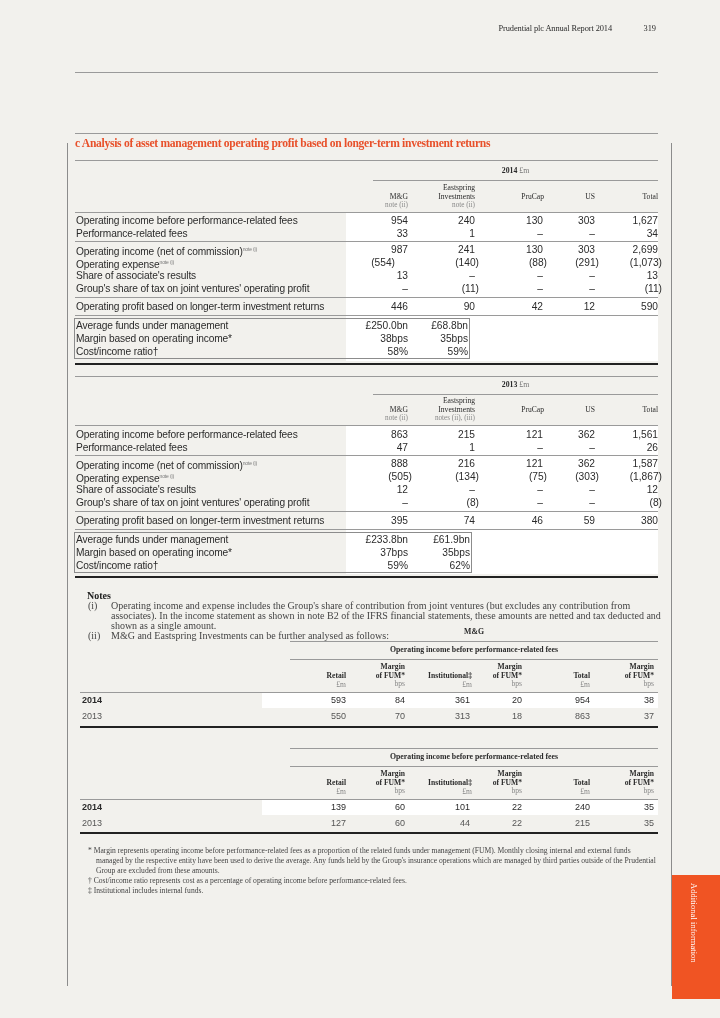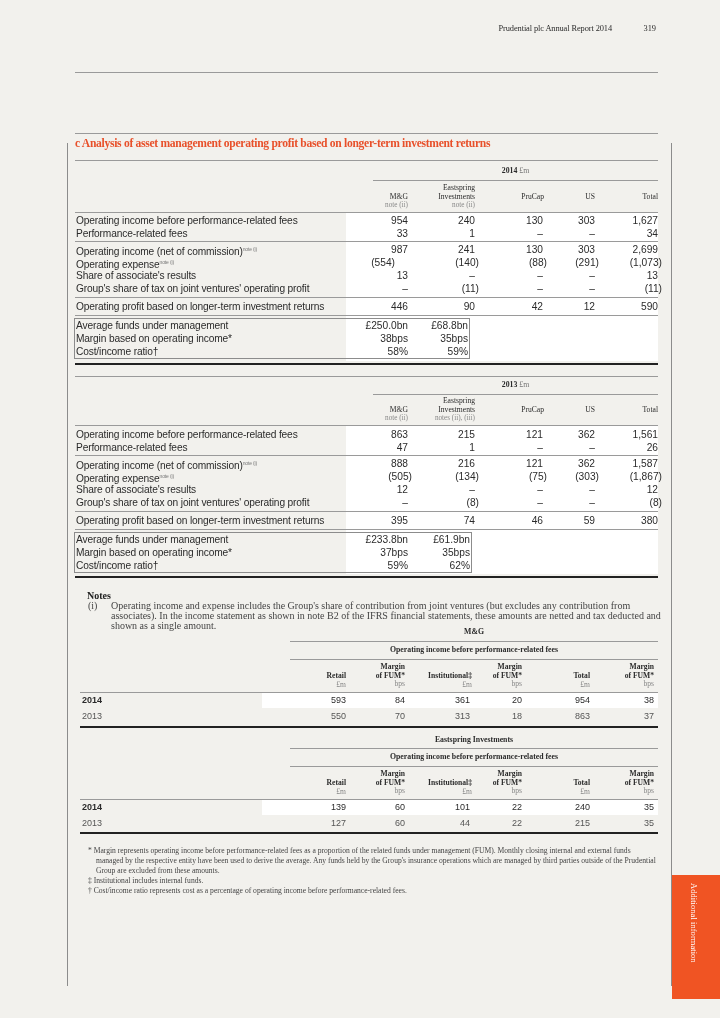--- a/index.html
+++ b/index.html
@@ -299,20 +299,24 @@
   </div>
   <div class="hline thick" style="top:201px; left:0; width:583px;"></div>
 </div>
 
 <div class="notes serif">
   <div class="nh">Notes</div>
   <div class="ni">
     <span class="num">(i)</span>
     <span>Operating income and expense includes the Group's share of contribution from joint ventures (but excludes any contribution from associates). In the income statement as shown in note B2 of the IFRS financial statements, these amounts are netted and tax deducted and shown as a single amount.</span>
   </div>
+  <div class="ni">
+    <span class="num">(ii)</span>
+    <span>M&amp;G and Eastspring Investments can be further analysed as follows:</span>
+  </div>
 </div>
 
 <div class="sub" style="top:627px; height:100px;">
   <div class="entity serif" style="top:0;">M&amp;G</div>
   <div class="hline" style="top:14px; left:210px; width:368px;"></div>
   <div class="oi serif" style="top:18px;">Operating income before performance-related fees</div>
   <div class="hline" style="top:32px; left:210px; width:368px;"></div>
 
   <div class="sh serif" style="left:220px; width:46px; top:45px;">
       <div class="h">Retail</div>
@@ -359,21 +363,20 @@
     <span class="sv" style="right:253px">70</span>
     <span class="sv" style="right:188px">313</span>
     <span class="sv" style="right:136px">18</span>
     <span class="sv" style="right:68px">863</span>
     <span class="sv" style="right:4px">37</span>
   </div>
   <div class="hline thick" style="top:99px; left:0; width:578px;"></div>
 </div>
 
 <div class="sub" style="top:735px; height:100px;">
-  <div class="entity serif" style="top:0;">Eastspring Investments</div>
   <div class="hline" style="top:13px; left:210px; width:368px;"></div>
   <div class="oi serif" style="top:17px;">Operating income before performance-related fees</div>
   <div class="hline" style="top:31px; left:210px; width:368px;"></div>
 
   <div class="sh serif" style="left:220px; width:46px; top:44px;">
       <div class="h">Retail</div>
       <div class="u">£m</div>
     </div>
   <div class="sh serif" style="left:280px; width:45px; top:35px;">
       <div class="h">Margin</div>
@@ -417,19 +420,19 @@
     <span class="sv" style="right:188px">44</span>
     <span class="sv" style="right:136px">22</span>
     <span class="sv" style="right:68px">215</span>
     <span class="sv" style="right:4px">35</span>
   </div>
   <div class="hline thick" style="top:97px; left:0; width:578px;"></div>
 </div>
 
 <div class="footnotes serif">
   <div class="fi">* Margin represents operating income before performance-related fees as a proportion of the related funds under management (FUM). Monthly closing internal and external funds managed by the respective entity have been used to derive the average. Any funds held by the Group's insurance operations which are managed by third parties outside of the Prudential Group are excluded from these amounts.</div>
+  <div class="fi">† Cost/income ratio represents cost as a percentage of operating income before performance-related fees.</div>
   <div class="fi">‡ Institutional includes internal funds.</div>
-  <div class="fi">† Cost/income ratio represents cost as a percentage of operating income before performance-related fees.</div>
 </div>
 
 <div class="side-tab">
   <span class="serif">Additional information</span>
 </div>
 
 </body></html>

